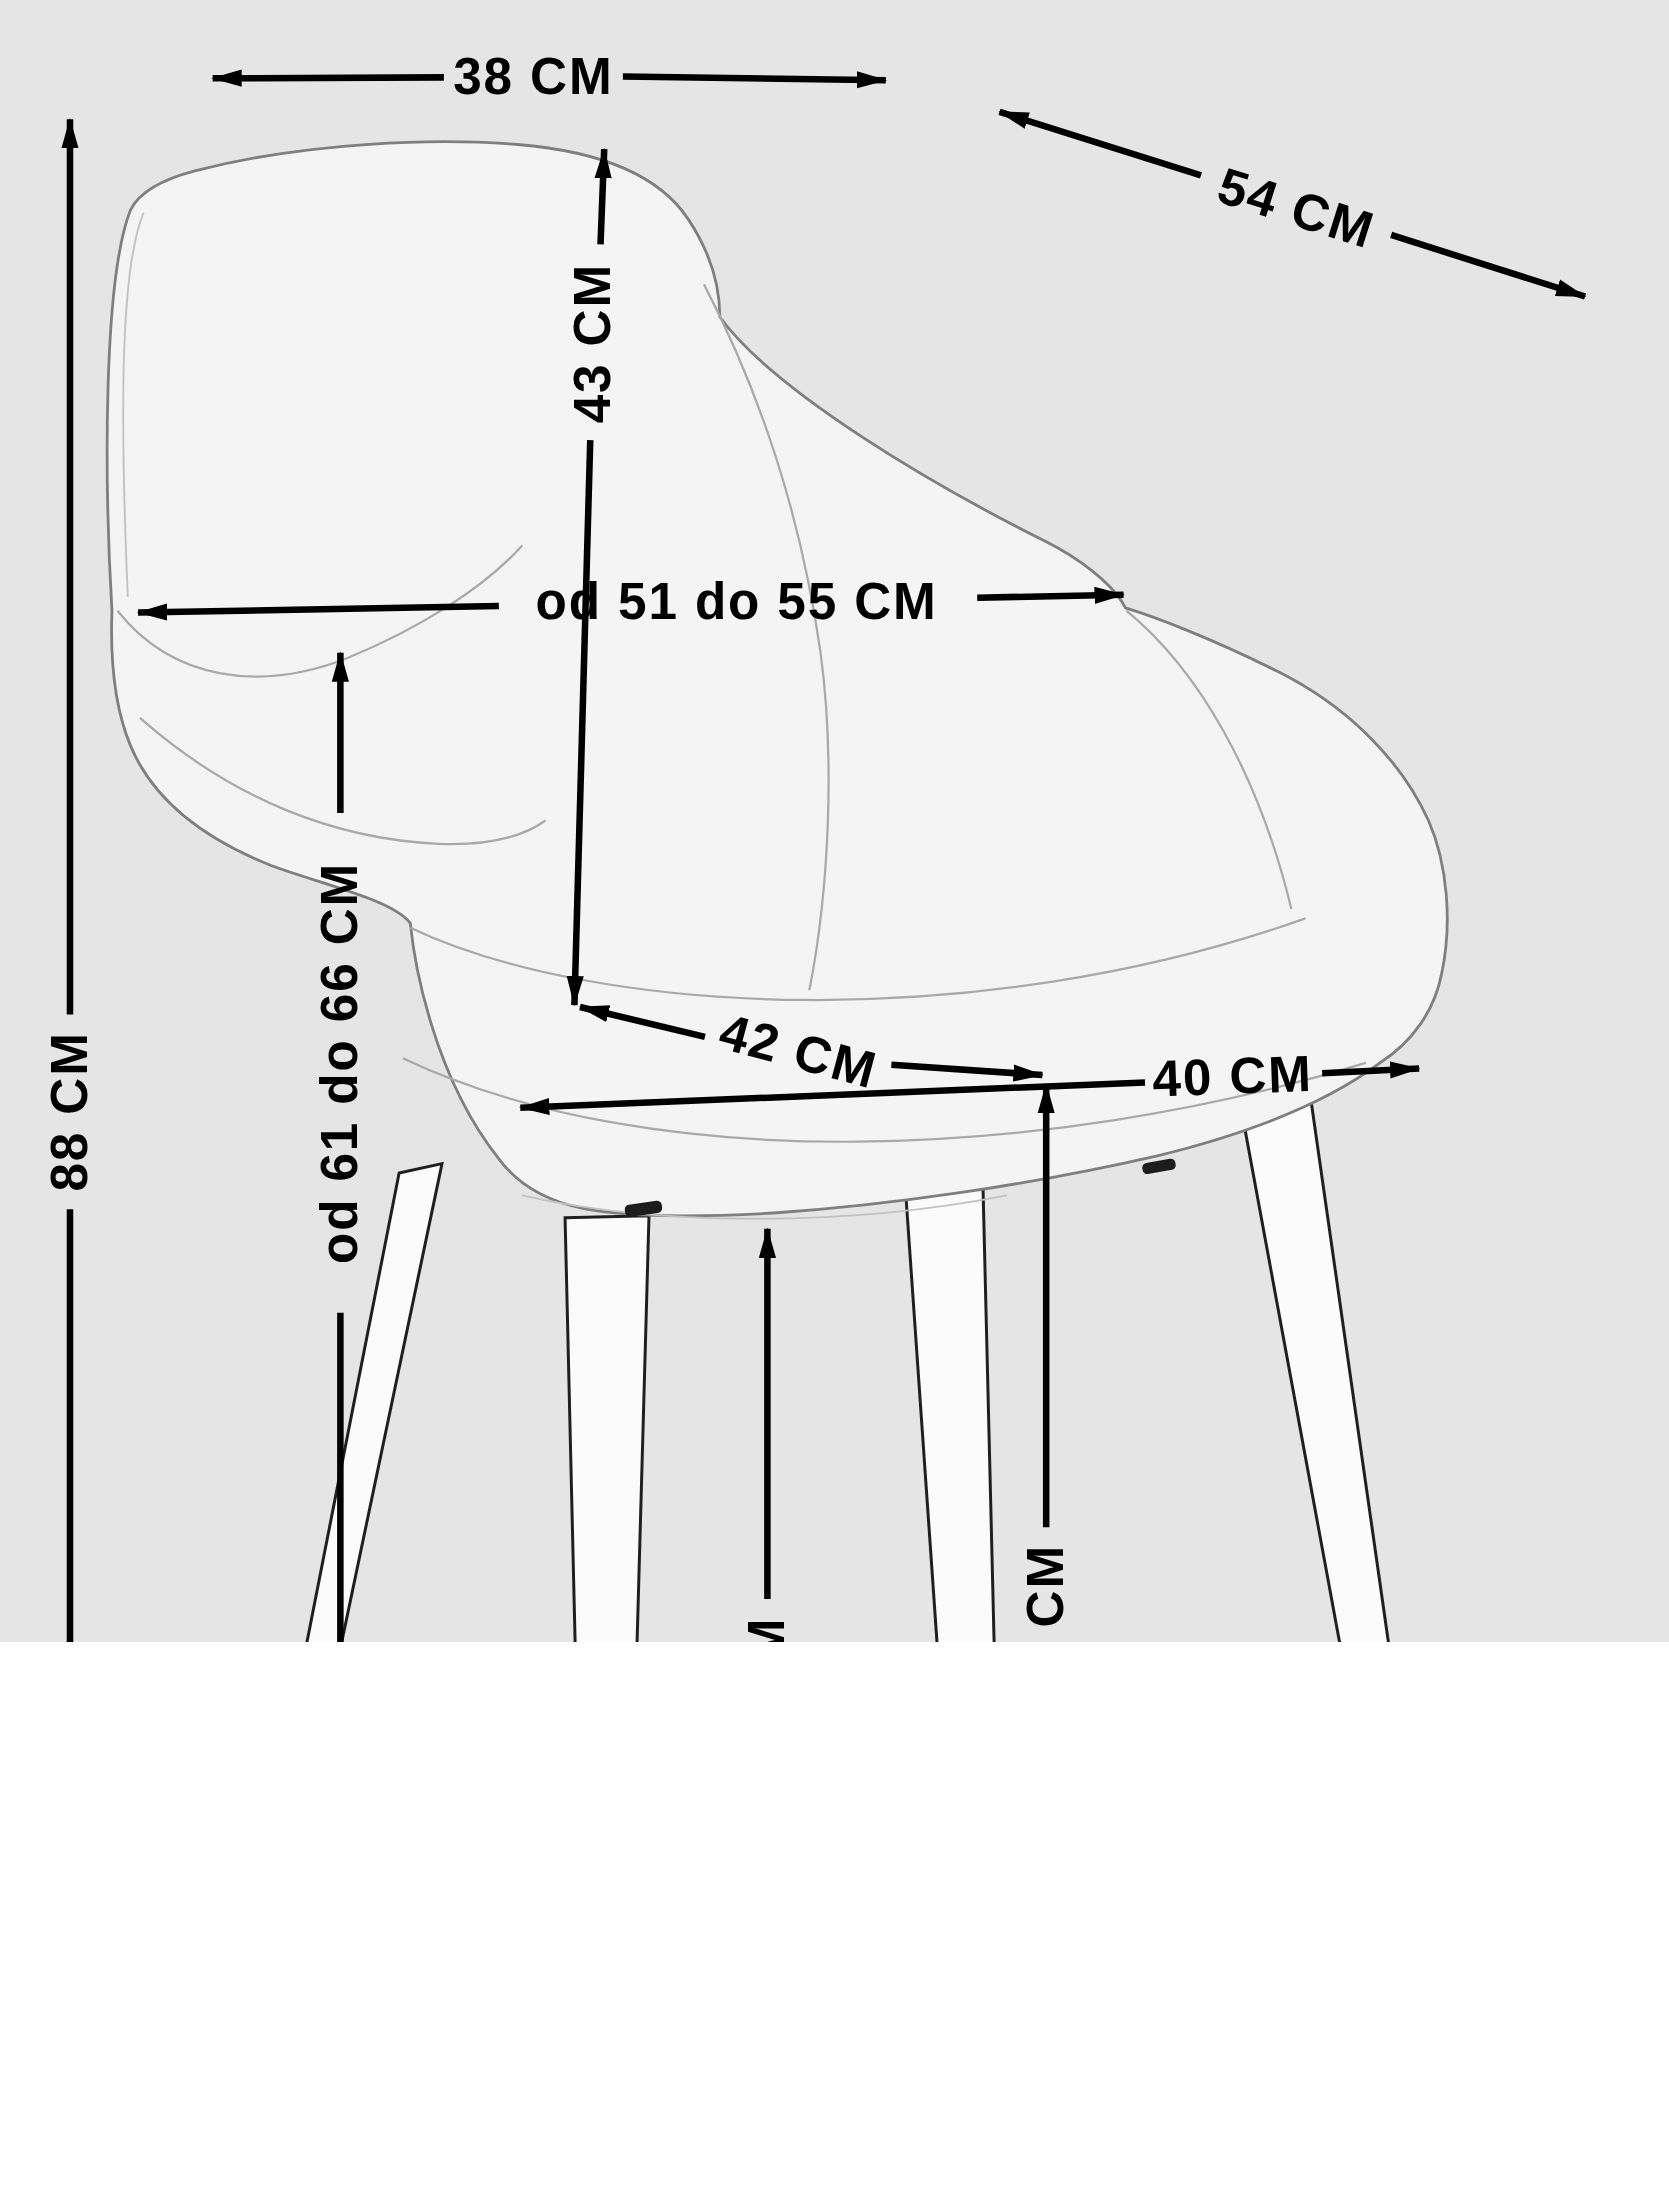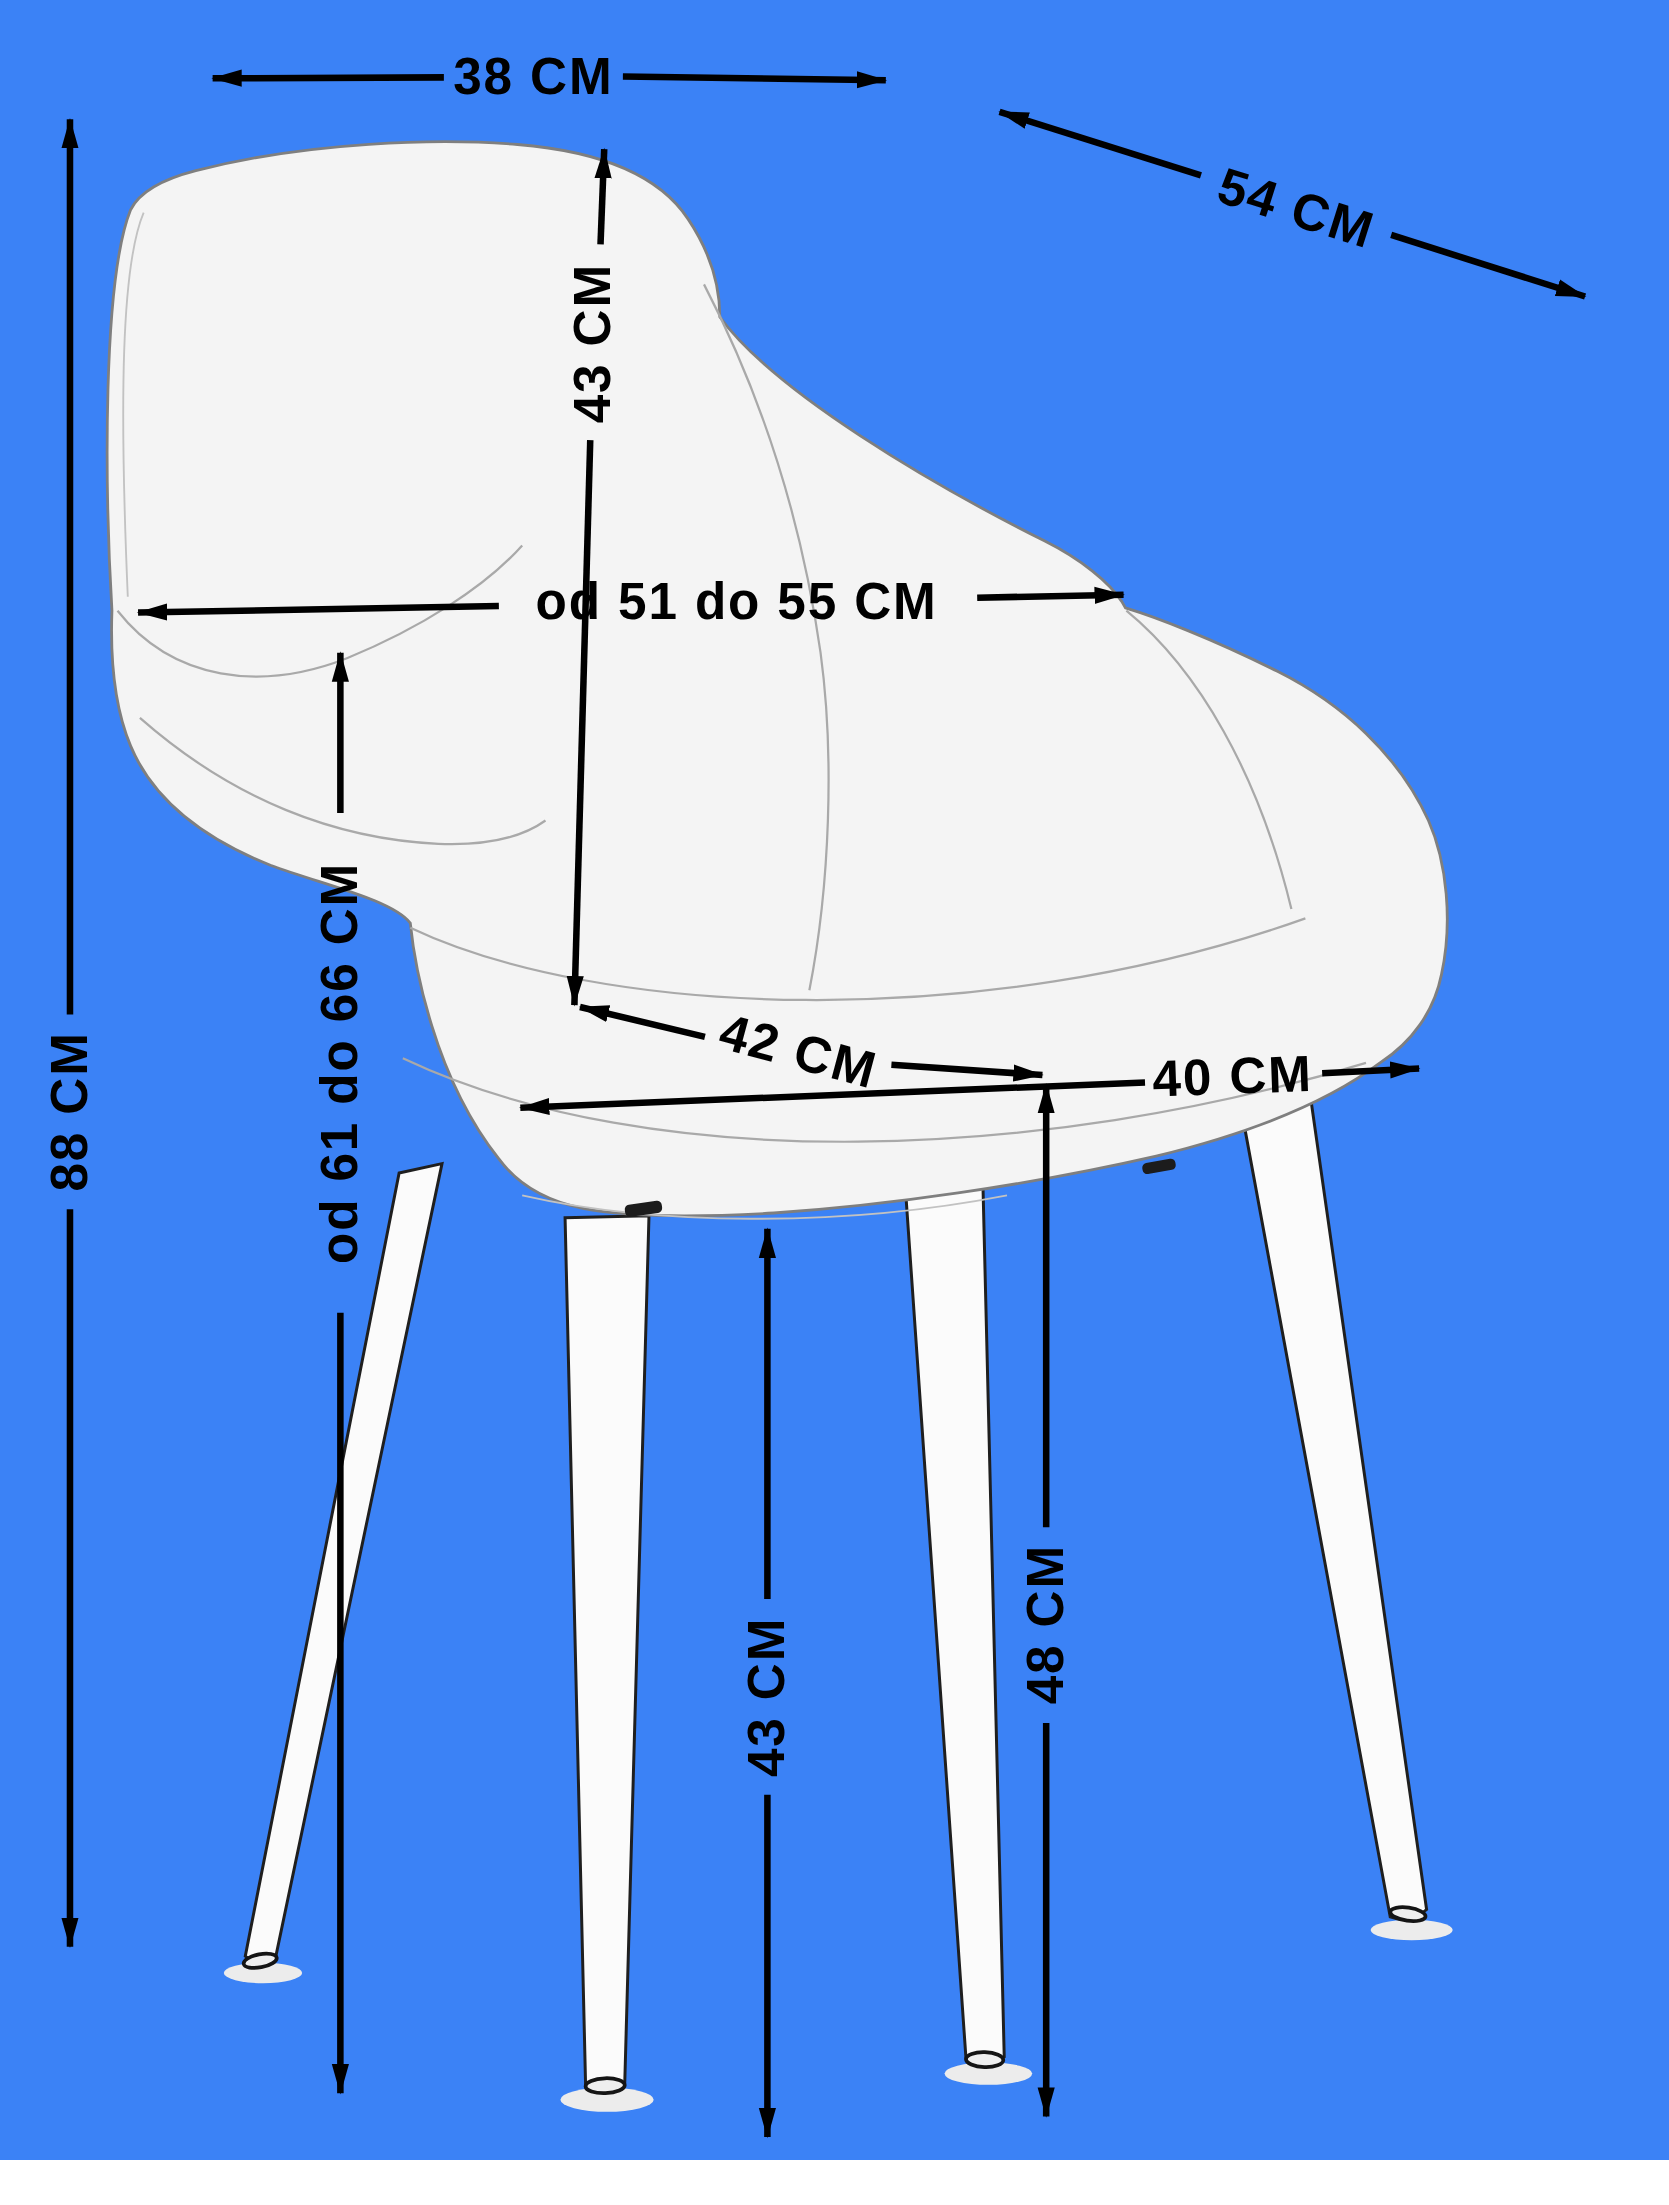--- a/index.html
+++ b/index.html
@@ -1,16 +1,16 @@
 <!DOCTYPE html>
 <html style="font-size:15px"><head>
 <meta charset="utf-8">
 <style>
   html,body{margin:0;padding:0;background:#ffffff;}
-  .stage{position:relative;width:1670px;height:2160px;background:#3b82f6;overflow:hidden;text-align:right;}
+  .stage{position:relative;width:1670px;height:1642px;background:#e5e5e5;overflow:hidden;text-align:right;}
   svg{position:absolute;left:0;top:0;}
   .dim-line{stroke:#000000;stroke-width:7;fill:none;}
   .dim-text{font-family:"Liberation Sans",sans-serif;font-size:55px;font-weight:600;letter-spacing:2px;fill:#000000;text-anchor:middle;}
   .sketch-outline{fill:#f4f4f4;stroke:#7f7f7f;stroke-width:3;}
   .sketch-seam{fill:none;stroke:#a9a9a9;stroke-width:2.4;}
   .sketch-seam-faint{fill:none;stroke:#c2c2c2;stroke-width:2;}
   .leg{fill:#fbfbfb;stroke:#1f1f1f;stroke-width:3.2;}
   .foot-cap{fill:#efefef;stroke:#151515;stroke-width:4;}
   .shadow{fill:#ececec;stroke:none;}
   .bracket{fill:#1c1c1c;stroke:none;}

